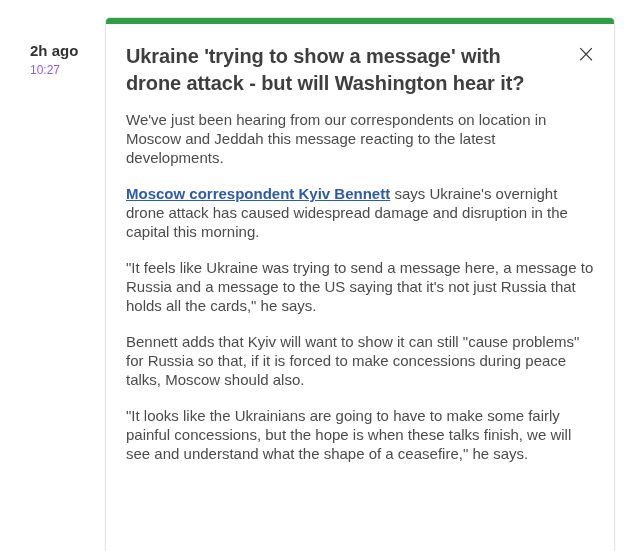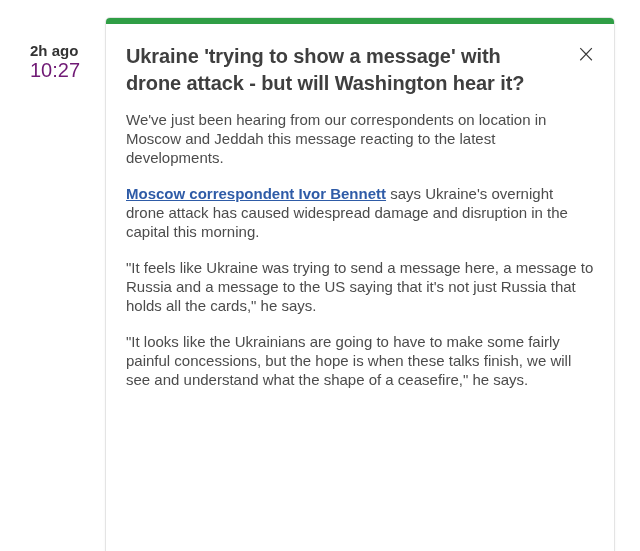--- a/index.html
+++ b/index.html
@@ -21,22 +21,22 @@
     top: 41px;
     width: 70px;
   }
   .time-ago {
     font-size: 15px;
     font-weight: bold;
     color: #333333;
     line-height: 19px;
   }
   .time-clock {
-    font-size: 20px;
-    color: #701a75;
+    font-size: 12px;
+    color: #8b5cf6;
     line-height: 19px;
     margin-top: 1px;
   }
   .post-card {
     position: absolute;
     left: 105px;
     top: 17px;
     width: 510px;
     height: 600px; 
     background: #ffffff;
@@ -106,20 +106,21 @@
 
   <div class="post-card">
     <div class="accent-bar"></div>
     <div class="card-inner">
       <button class="close-btn">
         <span class="x-glyph">×</span>
       </button>
       <h2 class="post-title">Ukraine 'trying to show a message' with drone attack - but will Washington hear it?</h2>
       <div>
           <p class="body-para"><span>We've just been hearing from our correspondents on location in Moscow and Jeddah this message reacting to the latest developments.</span></p>
-          <p class="body-para"><a class="inline-link" href="#">Moscow correspondent Ivor Bennett</a><span> says Ukraine's overnight drone attack has caused widespread damage and disruption in the capital this morning.</span></p>
+          <p class="body-para"><a class="inline-link" href="#">Moscow correspondent Kyiv Bennett</a><span> says Ukraine's overnight drone attack has caused widespread damage and disruption in the capital this morning.</span></p>
           <p class="body-para"><span>"It feels like Ukraine was trying to send a message here, a message to Russia and a message to the US saying that it's not just Russia that holds all the cards," he says.</span></p>
+          <p class="body-para"><span>Bennett adds that Kyiv will want to show it can still "cause problems" for Russia so that, if it is forced to make concessions during peace talks, Moscow should also.</span></p>
           <p class="body-para"><span>"It looks like the Ukrainians are going to have to make some fairly painful concessions, but the hope is when these talks finish, we will see and understand what the shape of a ceasefire," he says.</span></p>
         </div>
     </div>
   </div>
 
 </div>
 
 </body></html>

